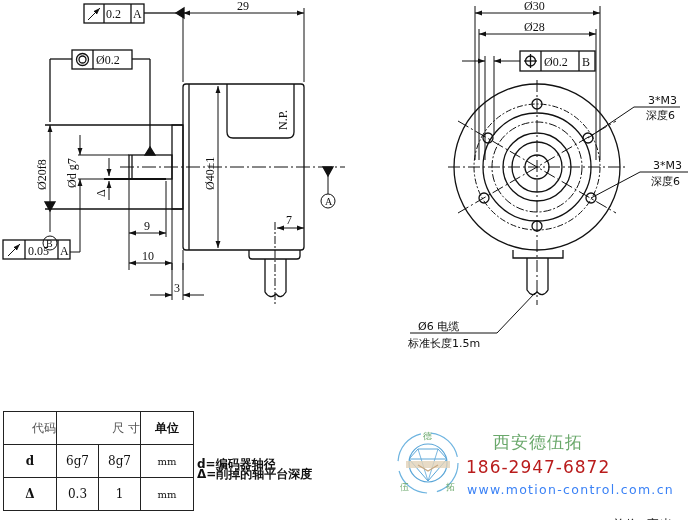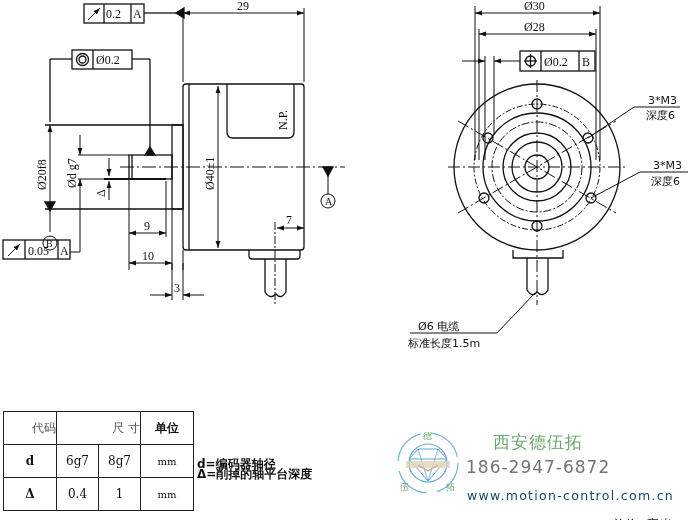--- a/index.html
+++ b/index.html
@@ -6,22 +6,22 @@
   body { width:700px; height:520px; position:relative; overflow:hidden; font-family:"DejaVu Sans", sans-serif; color:#111; }
   svg.drawing { position:absolute; left:0; top:0; }
   .dim { font-family:"Liberation Serif", serif; font-size:12px; fill:#111; }
   .note { font-family:"DejaVu Sans", sans-serif; font-size:11px; fill:#111; }
   table.spec { position:absolute; left:3px; top:411px; border-collapse:collapse; font-family:"DejaVu Serif", serif; font-size:12px; }
   table.spec td { border:1.4px solid #222; text-align:center; height:32px; padding:0; }
   table.spec td.h { color:#555; font-weight:normal;text-align:right; }
   table.spec td.hb { font-weight:bold;text-align:center; }
   .legend-line { position:absolute; left:197px; font-size:12px; font-weight:bold; font-family:"DejaVu Sans", sans-serif; }
   .brand-name { position:absolute; left:493px; top:431px; font-size:17px; color:#6aa86b; font-family:"DejaVu Sans", sans-serif; letter-spacing:1px; }
-  .brand-phone { position:absolute; left:466px; top:457px; font-size:17px; color:#737373; font-family:"DejaVu Sans", sans-serif; letter-spacing:1px; }
-  .brand-url { position:absolute; left:467px; top:482px; font-size:12.5px; color:#0c4a6e; font-family:"DejaVu Sans", sans-serif; letter-spacing:1.3px;margin-top:6px; }
+  .brand-phone { position:absolute; left:466px; top:457px; font-size:17px; color:#b91c1c; font-family:"DejaVu Sans", sans-serif; letter-spacing:1px; }
+  .brand-url { position:absolute; left:467px; top:482px; font-size:12.5px; color:#3b82f6; font-family:"DejaVu Sans", sans-serif; letter-spacing:1.3px; }
   .unit-note { position:absolute; left:612px; top:502px; font-size:13px; color:#222; font-family:"DejaVu Sans", sans-serif;margin-top:14px; }
 </style>
 </head>
 <body>
 
 <svg class="drawing" width="700" height="520" viewBox="0 0 700 520">
   <defs>
     <marker id="arr" viewBox="0 0 10 10" refX="10" refY="5" markerWidth="7" markerHeight="7" orient="auto-start-reverse">
       <path d="M0,1.5 L10,5 L0,8.5 z" fill="#111"></path>
     </marker>
@@ -226,21 +226,21 @@
     <td class="hb" style="width:52px">单位</td>
   </tr>
   <tr>
     <td style="font-weight:bold">d</td>
     <td style="width:41px">6g7</td>
     <td style="width:41px">8g7</td>
     <td style="font-size:10px">mm</td>
   </tr>
   <tr>
     <td style="font-weight:bold">Δ</td>
-    <td>0.4</td>
+    <td>0.3</td>
     <td>1</td>
     <td style="font-size:10px">mm</td>
   </tr>
 </tbody>
   </table>
 
 <div class="legend-line" style="top:456px">d=编码器轴径</div>
 <div class="legend-line" style="top:466px">Δ=削掉的轴平台深度</div>
 
 <div class="brand-name">西安德伍拓</div>

